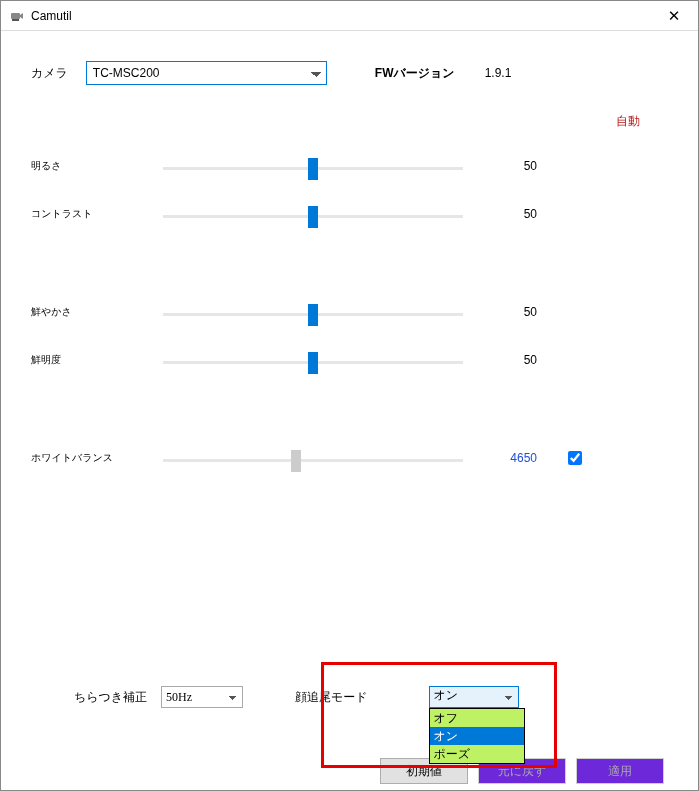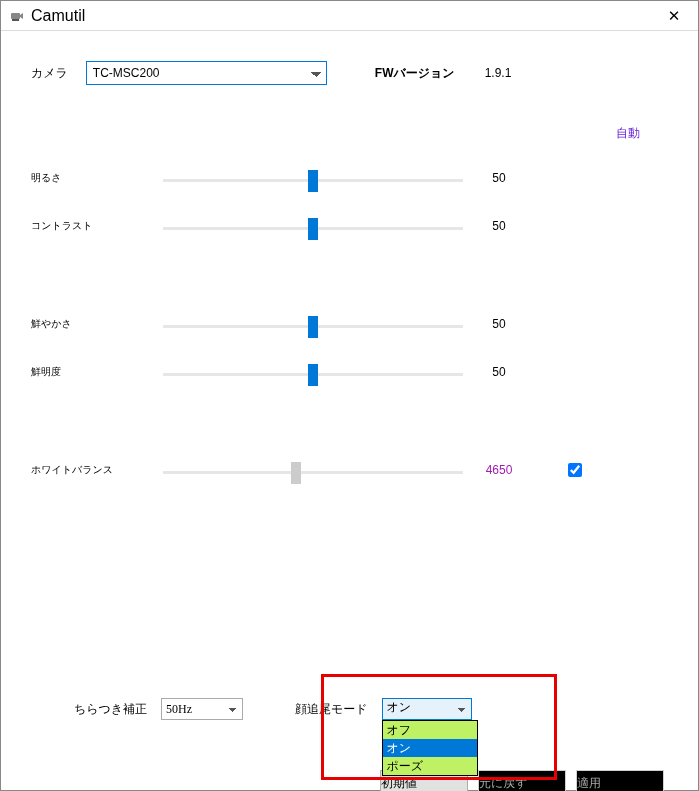--- a/index.html
+++ b/index.html
@@ -27,39 +27,39 @@
     padding: 0 2px 0 8px;
     border-bottom: 1px solid #ddd;
   }
   .title-icon {
     margin-right: 6px;
     display: inline-flex;
     align-items: center;
   }
   .title-text {
     flex: 1;
-    font-size: 16px;
+    font-size: 12px;
     color: #000;
   }
   .close-btn {
     width: 44px;
     text-align: center;
     font-size: 15px;
     line-height: 30px;
     cursor: default;
   }
   .content {
     flex: 1;
     position: relative;
     padding: 30px 30px 20px 30px;
   }
   .top-row {
     display: flex;
     align-items: center;
-    margin-bottom: 40px;
+    margin-bottom: 28px;
   }
   .lbl {
     color: #000;
     font-size: 12px;
   }
   .camera-select {
     width: 241px;
     height: 24px;
     border: 1px solid #0078d7;
     padding-left: 6px;
@@ -75,21 +75,21 @@
     background-size: 5px 5px, 5px 5px;
     background-repeat: no-repeat;
   }
   .fw-label { margin-left: 48px; font-weight: bold; }
   .fw-val { margin-left: 30px; }
   .auto-header {
     text-align: right;
     padding-right: 28px;
     margin-bottom: 12px;
     font-size: 12px;
-    color: #6d28d9;
+    color: #b91c1c;
   }
   .slider-row {
     display: flex;
     align-items: center;
     height: 48px;
   }
   .slider-label {
     width: 130px;
     text-align: left;
     padding-right: 14px;
@@ -115,25 +115,25 @@
     width: 10px;
     height: 22px;
     background: #0078d7;
     border: none;
     border-radius: 0;
   }
   .slider.disabled::-webkit-slider-thumb { background: #ccc; }
   .slider.disabled::-moz-range-thumb { background: #ccc; }
   .slider-value {
     width: 80px;
-    text-align: center;
+    text-align: right;
     padding-right: 4px;
     font-size: 12px;
   }
-  .slider-value.disabled { color: #a21caf; }
+  .slider-value.disabled { color: #1d4ed8; }
   .auto-cell {
     width: 60px;
     text-align: right;
     padding-right: 16px;
   }
   input[type=checkbox] {
     width: 14px; height: 14px;
   }
   .gap-row { height: 50px; }
   .big-gap { height: 200px; }
@@ -168,20 +168,21 @@
     text-align: right;
     padding-right: 14px;
   }
   .face-label {
     margin-left: 52px;
     margin-right: 14px;
   }
   .face-select-box {
     position: relative;
     width: 80px;
+    margin-left: 47px;
   }
   .face-select {
     width: 90px;
     height: 22px;
     border: 1px solid #0078d7;
     font-size: 12px;
     padding-left: 4px;
     background: #e5f1fb;
     appearance: none;
     -webkit-appearance: none;
@@ -222,27 +223,27 @@
     justify-content: flex-end;
     gap: 10px;
     padding-right: 4px;
   }
   .btn {
     width: 88px;
     height: 26px;
     border: 1px solid #adadad;
     background: #e1e1e1;
     font-size: 12px;
-    text-align: left;
+    text-align: center;
     line-height: 24px;
     cursor: default;
   }
   .btn.disabled {
     color: #aaa;
-    background: #000000;
+    background: #6d28d9;
     border-color: #d0d0d0;
   }
 </style>
 </head>
 <body>
 
 <div class="window">
 
   <div class="titlebar">
     <span class="title-icon">

